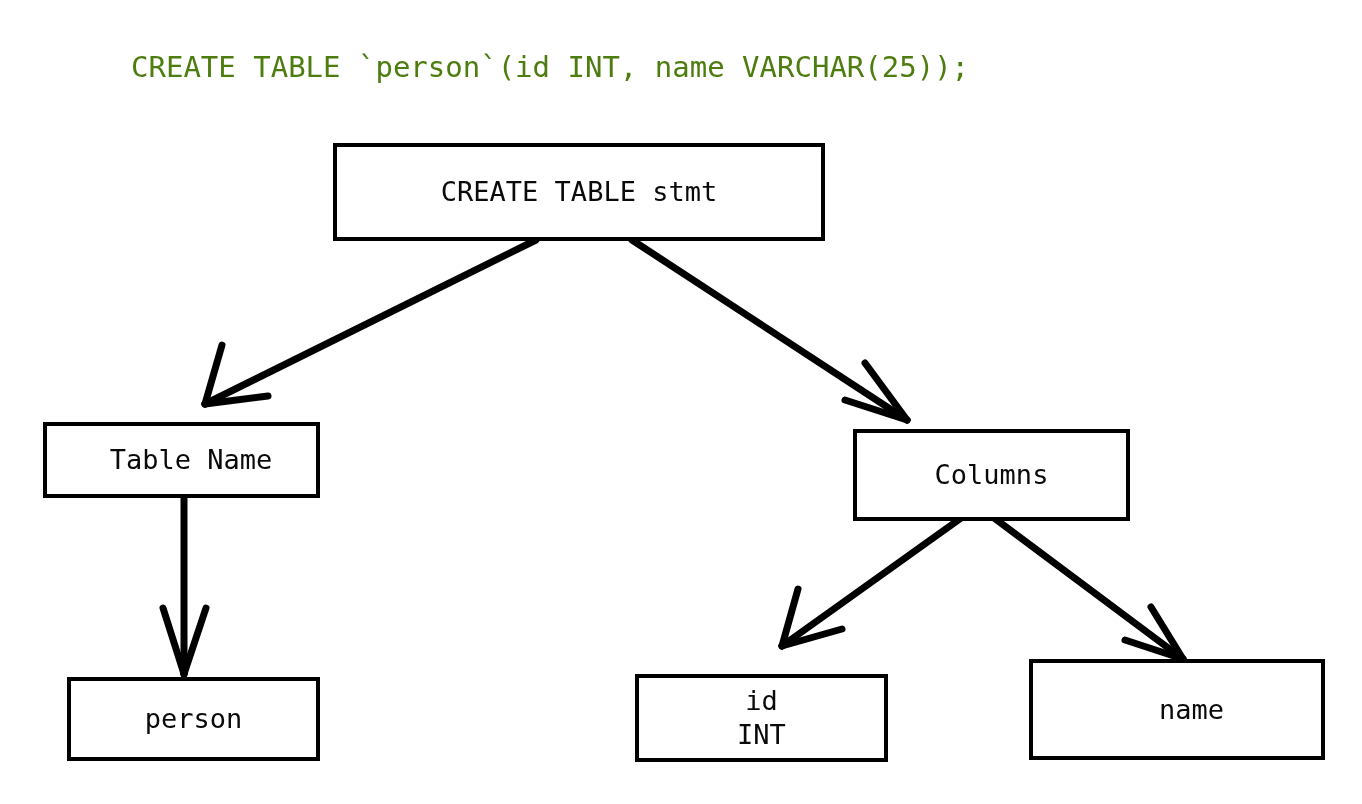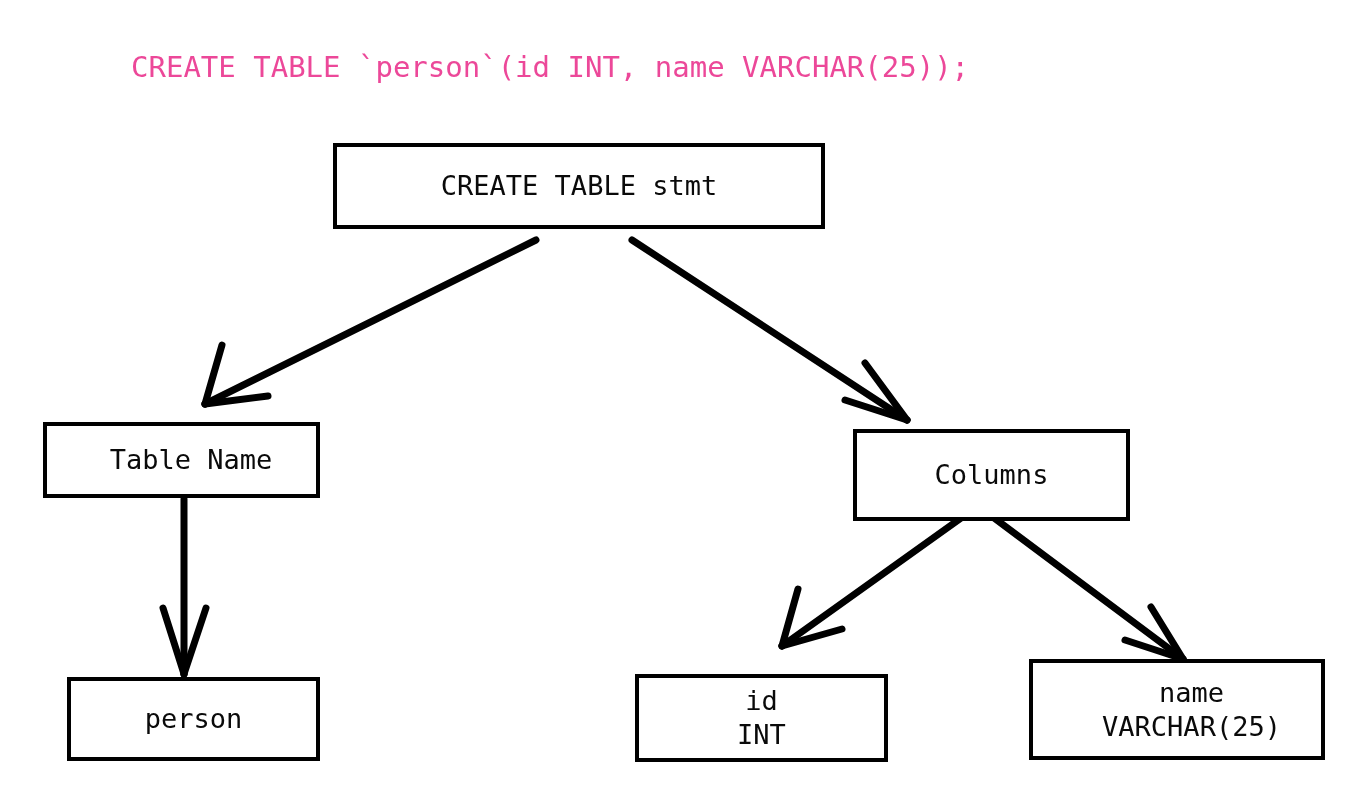--- a/index.html
+++ b/index.html
@@ -28,21 +28,21 @@
     pointer-events: none;
   }
   .stmt-caption {
     position: absolute;
     left: 131px;
     top: 50px;
     font-size: 29px;
     letter-spacing: 0px;
     line-height: 34px;
     white-space: pre;
-    color: #ec4899;
+    color: #4d7c0f;
     font-family: "DejaVu Sans Mono", "Liberation Mono", monospace;
   }
   .node {
     position: absolute;
     box-sizing: border-box;
     background: #ffffff;
     border: 4px solid #000000;
     display: flex;
     flex-direction: column;
     align-items: center;
@@ -51,21 +51,21 @@
   }
   .node-line {
     font-size: 27px;
     line-height: 34px;
     white-space: pre;
     text-align: center;
     color: #0a0a0a;
     font-family: "DejaVu Sans Mono", "Liberation Mono", monospace;
   }
   
-  #node-root      { left: 333px; top: 143px;  width: 492px; height: 86px; }
+  #node-root      { left: 333px; top: 143px;  width: 492px; height: 98px; }
   #node-tablename { left: 43px;  top: 422px;  width: 277px; height: 76px; padding-left: 19px; }
   #node-columns   { left: 853px; top: 429px;  width: 277px; height: 92px; }
   #node-person    { left: 55px;  top: 677px;  width: 253px; height: 84px; margin-left: 12px; }
   #node-col-id    { left: 635px; top: 674px;  width: 253px; height: 88px; }
   #node-col-name  { left: 1029px;top: 659px;  width: 296px; height: 101px; padding-left: 29px; }
 </style>
 </head>
 <body>
 
 <div id="canvas">
@@ -121,16 +121,15 @@
     <div class="node-line">person</div>
   </div>
 
   <div class="node" id="node-col-id">
     <div class="node-line">id</div>
     <div class="node-line">INT</div>
   </div>
 
   <div class="node" id="node-col-name">
     <div class="node-line">name</div>
-    <div class="node-line">VARCHAR(25)</div>
   </div>
 
 </div>
 
 </body></html>

